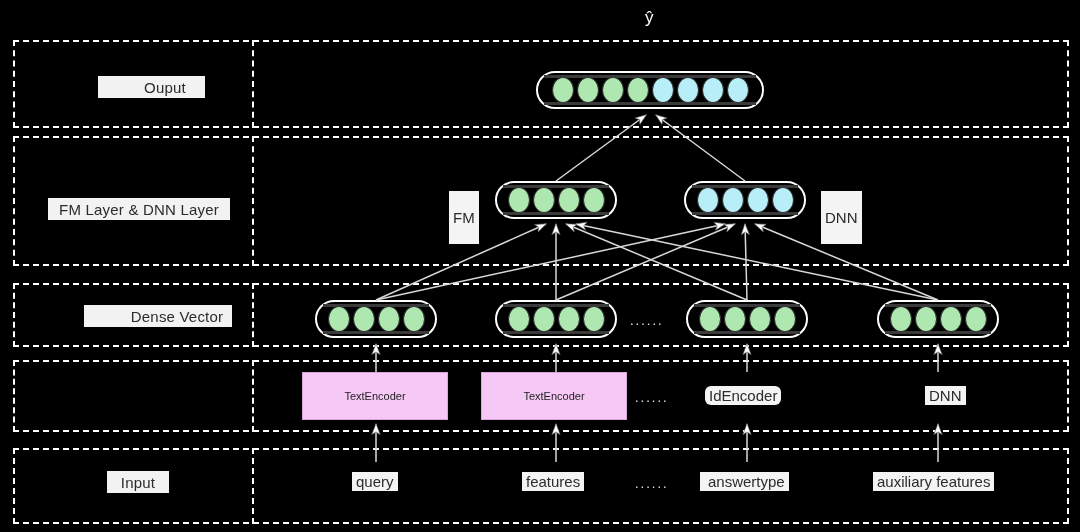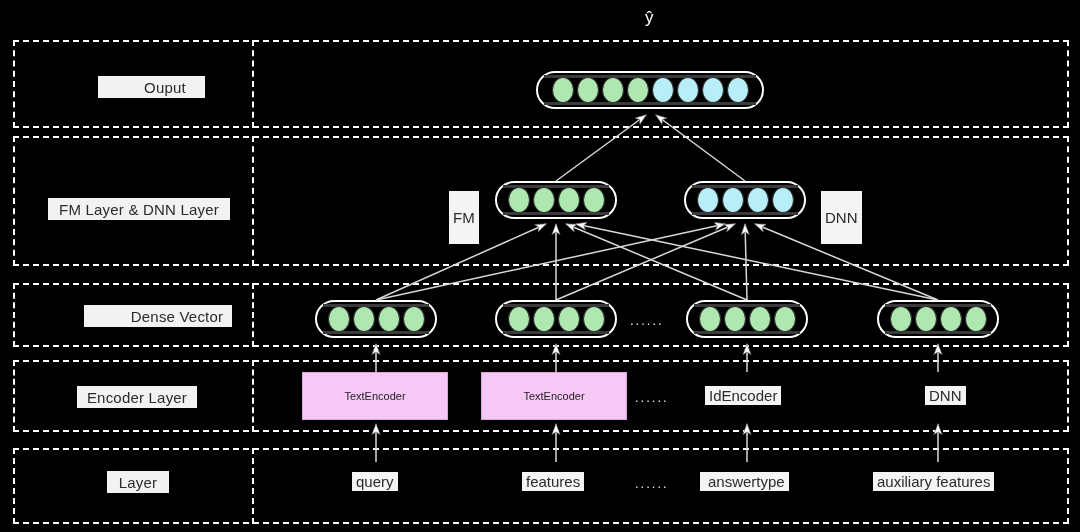--- a/index.html
+++ b/index.html
@@ -70,22 +70,21 @@
 
   <div class="row" style="left:13px;top:360px;width:1056px;height:72px;"></div>
   <div class="rowdiv" style="left:252px;top:360px;height:72px;"></div>
 
   <div class="row" style="left:13px;top:448px;width:1056px;height:76px;"></div>
   <div class="rowdiv" style="left:252px;top:448px;height:76px;"></div>
 
   <div class="rowlabel" style="left:98px;top:76px;width:70px;height:20px;padding-left:32px;">Ouput</div>
   <div class="rowlabel" style="left:48px;top:190px;width:172px;height:20px;margin-top:8px;">FM Layer &amp; DNN Layer</div>
   <div class="rowlabel" style="left:84px;top:305px;width:100px;height:20px;padding-left:43px;">Dense Vector</div>
-  <div class="rowlabel" style="left:77px;top:386px;width:110px;height:20px;">Encoder Layer</div>
-  <div class="rowlabel" style="left:107px;top:471px;width:52px;height:20px;">Layer</div>
+  <div class="rowlabel" style="left:107px;top:471px;width:52px;height:20px;">Input</div>
 
   <div class="capsule" id="cap-output" style="left:536px;top:71px;width:228px;height:38px;">
       <div class="neuron n-green"></div>
       <div class="neuron n-green"></div>
       <div class="neuron n-green"></div>
       <div class="neuron n-green"></div>
       <div class="neuron n-blue"></div>
       <div class="neuron n-blue"></div>
       <div class="neuron n-blue"></div>
       <div class="neuron n-blue"></div>
@@ -130,21 +129,21 @@
       <div class="neuron n-green"></div>
       <div class="neuron n-green"></div>
       <div class="neuron n-green"></div>
     </div>
 
   <div class="ellipsis" style="left:630px;top:313px;">......</div>
 
   <div class="encbox" style="left:302px;top:372px;width:146px;height:48px;">TextEncoder</div>
   <div class="encbox" style="left:481px;top:372px;width:146px;height:48px;">TextEncoder</div>
   <div class="ellipsis" style="left:635px;top:390px;">......</div>
-  <div class="txt" style="left:705px;top:386px;">IdEncoder</div>
+  <div class="txt" style="left:705px;top:386px;border-radius:6px;">IdEncoder</div>
   <div class="txt" style="left:925px;top:386px;">DNN</div>
 
   <div class="txt" style="left:352px;top:472px;">query</div>
   <div class="txt" style="left:522px;top:472px;">features</div>
   <div class="ellipsis" style="left:635px;top:476px;">......</div>
   <div class="txt" style="left:700px;top:472px;padding-left:8px;">answertype</div>
   <div class="txt" style="left:873px;top:472px;">auxiliary  features</div>
 
   <svg id="edges">
     <defs>

